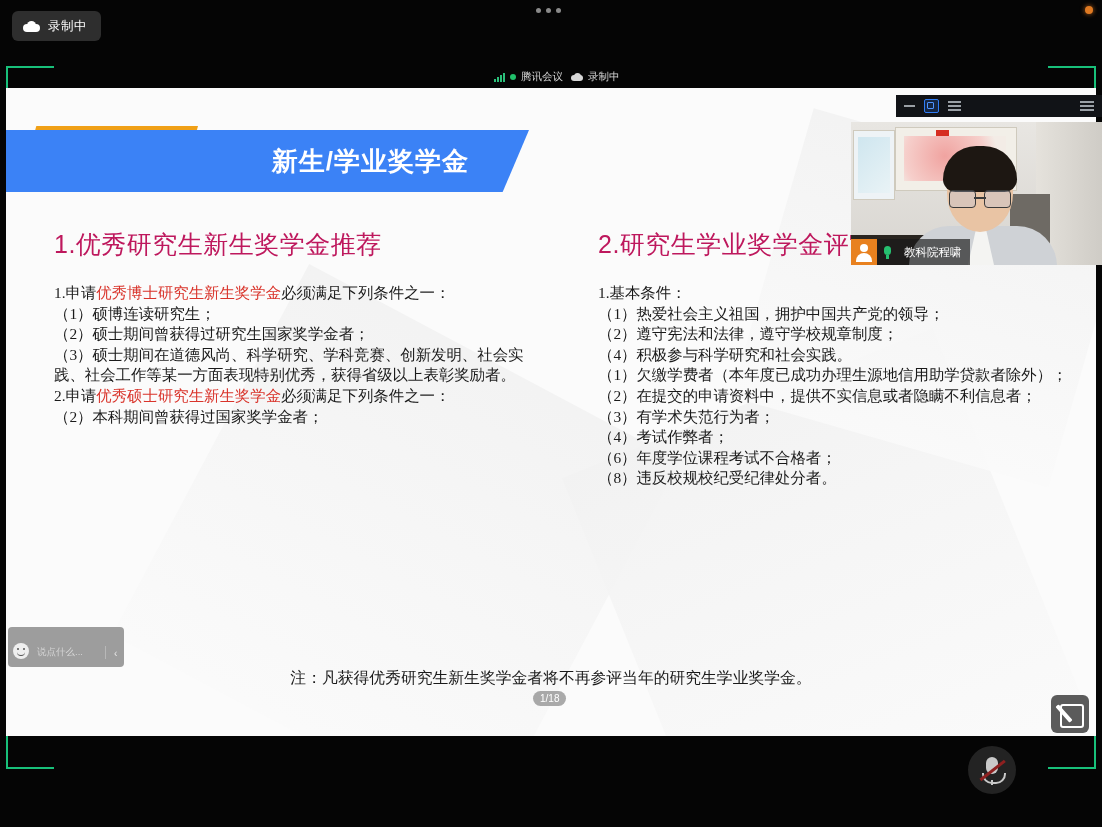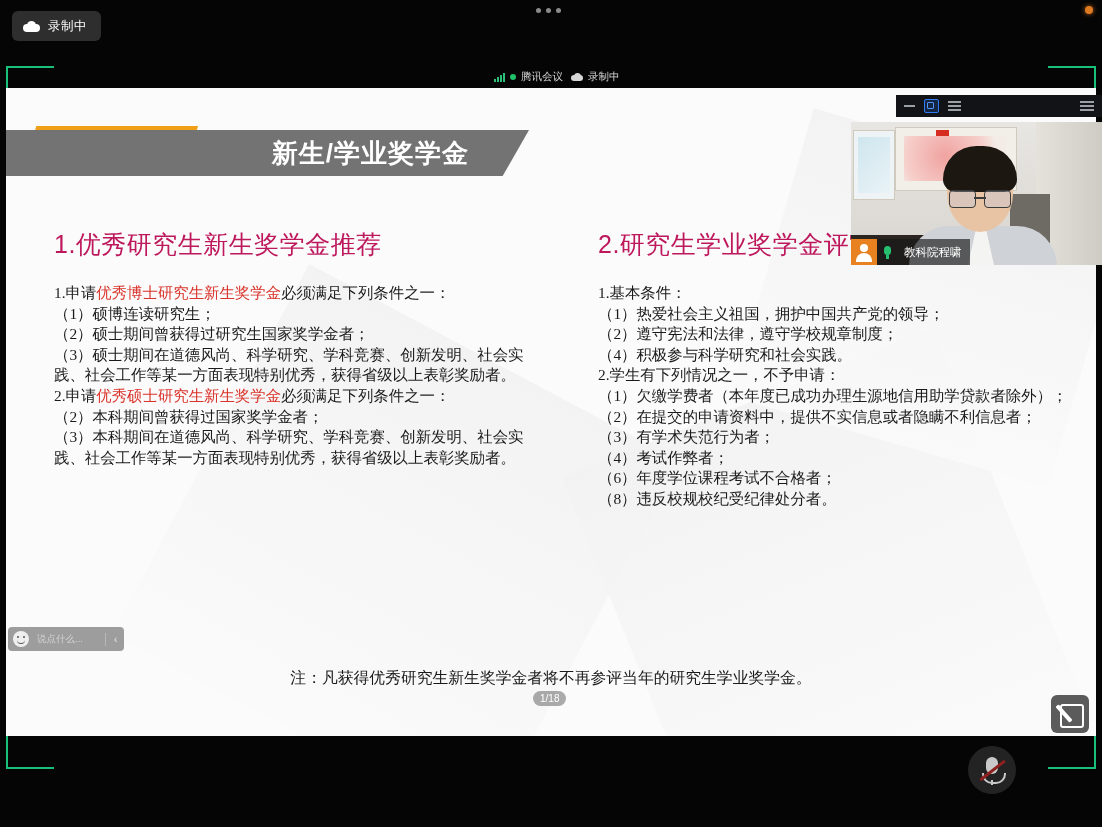--- a/index.html
+++ b/index.html
@@ -47,21 +47,21 @@
   .b-br{right:6px;bottom:58px;border-left:none;border-top:none;}
 
   
   .slide{position:absolute;left:6px;top:88px;width:1090px;height:648px;background:#fbfbfb;
          overflow:hidden;}
   .slide .wm{position:absolute;background:linear-gradient(180deg,#f2f2f2,#fafafa);opacity:.9;}
   .wm1{left:180px;top:250px;width:420px;height:420px;transform:rotate(28deg);}
   .wm2{left:620px;top:300px;width:400px;height:420px;transform:rotate(-22deg);}
   .wm3{left:760px;top:60px;width:330px;height:300px;transform:rotate(16deg);}
 
-  .banner{position:absolute;left:-4px;top:42px;width:527px;height:46px;background:#737373;
+  .banner{position:absolute;left:-4px;top:42px;width:527px;height:62px;background:#3b82f6;
           clip-path:polygon(0 0,100% 0,95% 100%,0 100%);}
   .banner .tx{position:absolute;right:60px;top:50%;transform:translateY(-50%);color:#fff;
               font-size:26px;font-weight:bold;letter-spacing:1px;white-space:nowrap;}
   .tab{position:absolute;left:20px;top:38px;width:172px;height:37px;background:#f0a017;
        clip-path:polygon(6% 0,100% 0,94% 100%,0 100%);}
   .tab-shadow{position:absolute;left:20px;top:72px;width:172px;height:6px;background:#b87a10;
        clip-path:polygon(6% 0,94% 0,92% 100%,8% 100%);opacity:.55;}
 
   .col{position:absolute;top:140px;}
   .col-left{left:48px;width:500px;}
@@ -70,22 +70,22 @@
   .body-txt{font-size:15.4px;line-height:20.6px;color:#1a1a1a;
             font-family:"Liberation Serif","DejaVu Serif",serif;}
   .body-txt p{margin:0;}
   .hl{color:#d9342b;font-weight:normal;}
   .ind{display:block;}
 
   .note{position:absolute;left:0;right:0;top:580px;text-align:center;font-size:15.8px;
         color:#1a1a1a;font-family:"Liberation Serif","DejaVu Serif",serif;}
 
   
-  .chatbar{position:absolute;left:8px;top:627px;height:24px;display:flex;align-items:center;
-           background:rgba(120,120,120,.72);border-radius:4px;padding:0 3px;gap:4px;}
+  .chatbar{position:absolute;left:8px;top:627px;height:24px;display:flex;align-items:flex-end;
+           background:rgba(120,120,120,.72);border-radius:4px;padding:8px 3px;gap:4px;}
   .chatbar .emo{width:16px;height:16px;border-radius:50%;background:#efefef;position:relative;
                 margin-left:2px;}
   .chatbar .emo:before{content:"";position:absolute;left:4px;top:5px;width:2px;height:2px;
                 background:#555;border-radius:50%;box-shadow:6px 0 0 #555;}
   .chatbar .emo:after{content:"";position:absolute;left:4px;top:8px;width:8px;height:4px;
                 border-bottom:1.6px solid #555;border-radius:0 0 6px 6px;}
   .chatbar .ph{font-size:9.5px;color:#d6d6d6;padding:0 22px 0 4px;border-right:1px solid rgba(255,255,255,.28);}
   .chatbar .chev{font-size:10px;color:#e8e8e8;padding:0 4px;}
 
   .pagebadge{position:absolute;left:533px;top:691px;background:rgba(120,120,120,.62);
@@ -227,32 +227,30 @@
         <p>
           <span>1.申请</span><span class="hl">优秀博士研究生新生奖学金</span><span>必须满足下列条件之一：</span>
         </p>
         <p class="ind">（1）硕博连读研究生；</p>
         <p class="ind">（2）硕士期间曾获得过研究生国家奖学金者；</p>
         <p class="ind">（3）硕士期间在道德风尚、科学研究、学科竞赛、创新发明、社会实践、社会工作等某一方面表现特别优秀，获得省级以上表彰奖励者。</p>
         <p>
           <span>2.申请</span><span class="hl">优秀硕士研究生新生奖学金</span><span>必须满足下列条件之一：</span>
         </p>
         <p class="ind">（2）本科期间曾获得过国家奖学金者；</p>
-        <p class="ind">（3）本科期间在道德风尚、科学研究、学科竞赛、创新发明、社会实践、社会工作等某一方面表现特别优秀，获得省级以上表彰奖励者。</p>
       </div>
     </div>
 
     <div class="col col-right">
       <div class="h2">2.研究生学业奖学金评审</div>
       <div class="body-txt">
         <p>1.基本条件：</p>
         <p class="ind">（1）热爱社会主义祖国，拥护中国共产党的领导；</p>
         <p class="ind">（2）遵守宪法和法律，遵守学校规章制度；</p>
         <p class="ind">（4）积极参与科学研究和社会实践。</p>
-        <p>2.学生有下列情况之一，不予申请：</p>
         <p class="ind">（1）欠缴学费者（本年度已成功办理生源地信用助学贷款者除外）；</p>
         <p class="ind">（2）在提交的申请资料中，提供不实信息或者隐瞒不利信息者；</p>
         <p class="ind">（3）有学术失范行为者；</p>
         <p class="ind">（4）考试作弊者；</p>
         <p class="ind">（6）年度学位课程考试不合格者；</p>
         <p class="ind">（8）违反校规校纪受纪律处分者。</p>
       </div>
     </div>
 
     <div class="note">注：凡获得优秀研究生新生奖学金者将不再参评当年的研究生学业奖学金。</div>

